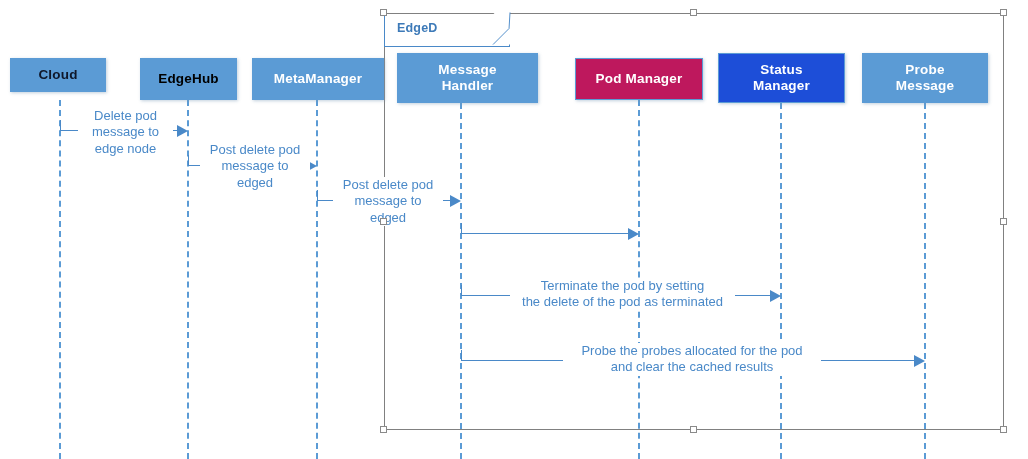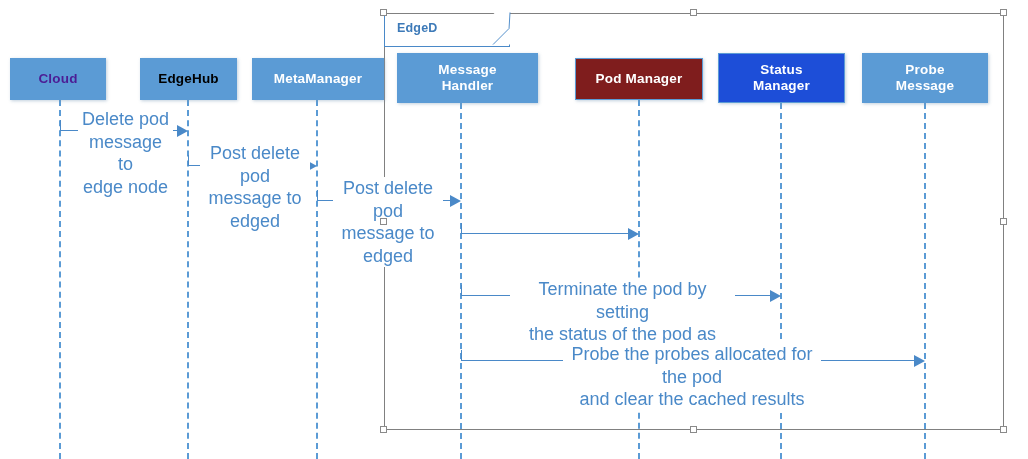--- a/index.html
+++ b/index.html
@@ -98,21 +98,21 @@
   .msg-head {
     position: absolute;
     width: 0; height: 0;
     border-top: 6px solid transparent;
     border-bottom: 6px solid transparent;
     border-left: 11px solid #4a89c8;
   }
   .msg-text {
     position: absolute;
     color: #4a89c8;
-    font-size: 18px;
+    font-size: 13px;
     line-height: 1.25;
     text-align: center;
     background: #ffffff;
     padding: 0 3px;
     white-space: pre-line;
   }
 </style>
 </head>
 <body>
 
@@ -132,34 +132,34 @@
       <div class="lifeline" style="left: 59px; top: 100px; height: 359px; border-left-color: rgb(91, 155, 213);"></div>
       <div class="lifeline" style="left: 187px; top: 100px; height: 359px; border-left-color: rgb(91, 155, 213);"></div>
       <div class="lifeline" style="left: 316px; top: 100px; height: 359px; border-left-color: rgb(91, 155, 213);"></div>
       <div class="lifeline" style="left: 460px; top: 103px; height: 356px; border-left-color: rgb(91, 155, 213);"></div>
       <div class="lifeline" style="left: 638px; top: 100px; height: 359px; border-left-color: rgb(91, 155, 213);"></div>
       <div class="lifeline" style="left: 780px; top: 103px; height: 356px; border-left-color: rgb(91, 155, 213);"></div>
       <div class="lifeline" style="left: 924px; top: 103px; height: 356px; border-left-color: rgb(91, 155, 213);"></div>
     </div>
 
   <div id="participants">
-      <div class="participant" style="left: 10px; top: 58px; width: 96px; height: 42px; background: rgb(91, 155, 213); border-color: rgb(91, 155, 213); color: #4c1d95;">
+      <div class="participant" style="left: 10px; top: 58px; width: 96px; height: 34px; background: rgb(91, 155, 213); border-color: rgb(91, 155, 213); color: #0f172a;">
         <span class="plabel" style="white-space: pre-line;">Cloud</span>
       </div>
       <div class="participant" style="left: 140px; top: 58px; width: 97px; height: 42px; background: rgb(91, 155, 213); border-color: rgb(91, 155, 213); color: #000000;">
         <span class="plabel" style="white-space: pre-line;">EdgeHub</span>
       </div>
       <div class="participant" style="left: 252px; top: 58px; width: 132px; height: 42px; background: rgb(91, 155, 213); border-color: rgb(91, 155, 213); color: rgb(255, 255, 255);">
         <span class="plabel" style="white-space: pre-line;">MetaManager</span>
       </div>
       <div class="participant" style="left: 397px; top: 53px; width: 141px; height: 50px; background: rgb(91, 155, 213); border-color: rgb(91, 155, 213); color: rgb(255, 255, 255);">
         <span class="plabel" style="white-space: pre-line;">Message
 Handler</span>
       </div>
-      <div class="participant" style="left: 575px; top: 58px; width: 128px; height: 42px; background: #7f1d1d; border-color: rgb(91, 155, 213); color: rgb(255, 255, 255);">
+      <div class="participant" style="left: 575px; top: 58px; width: 128px; height: 42px; background: #be185d; border-color: rgb(91, 155, 213); color: rgb(255, 255, 255);">
         <span class="plabel" style="white-space: pre-line;">Pod Manager</span>
       </div>
       <div class="participant" style="left: 718px; top: 53px; width: 127px; height: 50px; background: #1d4ed8; border-color: rgb(91, 155, 213); color: rgb(255, 255, 255);">
         <span class="plabel" style="white-space: pre-line;">Status
 Manager</span>
       </div>
       <div class="participant" style="left: 862px; top: 53px; width: 126px; height: 50px; background: rgb(91, 155, 213); border-color: rgb(91, 155, 213); color: rgb(255, 255, 255);">
         <span class="plabel" style="white-space: pre-line;">Probe
 Message</span>
       </div>
@@ -193,21 +193,21 @@
       <div style="position: absolute; left: 0px; top: 0px; width: 100%; height: 100%; pointer-events: none;">
         <div class="msg-stub" style="left: 461px; top: 223px; height: 10px; border-left-color: rgb(74, 137, 200);"></div>
         <div class="msg-line" style="left: 461px; top: 233px; width: 169px; border-top-color: rgb(74, 137, 200);"></div>
         <div class="msg-head" style="left: 628px; top: 228px; border-left-color: rgb(74, 137, 200);"></div>
       </div>
       <div style="position: absolute; left: 0px; top: 0px; width: 100%; height: 100%; pointer-events: none;">
         <div class="msg-stub" style="left: 461px; top: 285px; height: 10px; border-left-color: rgb(74, 137, 200);"></div>
         <div class="msg-line" style="left: 461px; top: 295px; width: 311px; border-top-color: rgb(74, 137, 200);"></div>
         <div class="msg-head" style="left: 770px; top: 290px; border-left-color: rgb(74, 137, 200);"></div>
         <div class="msg-text" style="left: 510px; top: 278px; width: 225px; color: rgb(74, 137, 200);">Terminate the pod by setting
-the status of the pod as terminated</div>
+the delete of the pod as terminated</div>
       </div>
       <div style="position: absolute; left: 0px; top: 0px; width: 100%; height: 100%; pointer-events: none;">
         <div class="msg-stub" style="left: 461px; top: 350px; height: 10px; border-left-color: rgb(74, 137, 200);"></div>
         <div class="msg-line" style="left: 461px; top: 360px; width: 455px; border-top-color: rgb(74, 137, 200);"></div>
         <div class="msg-head" style="left: 914px; top: 355px; border-left-color: rgb(74, 137, 200);"></div>
         <div class="msg-text" style="left: 563px; top: 343px; width: 258px; color: rgb(74, 137, 200);">Probe the probes allocated for the pod
 and clear the cached results</div>
       </div>
     </div>
 

